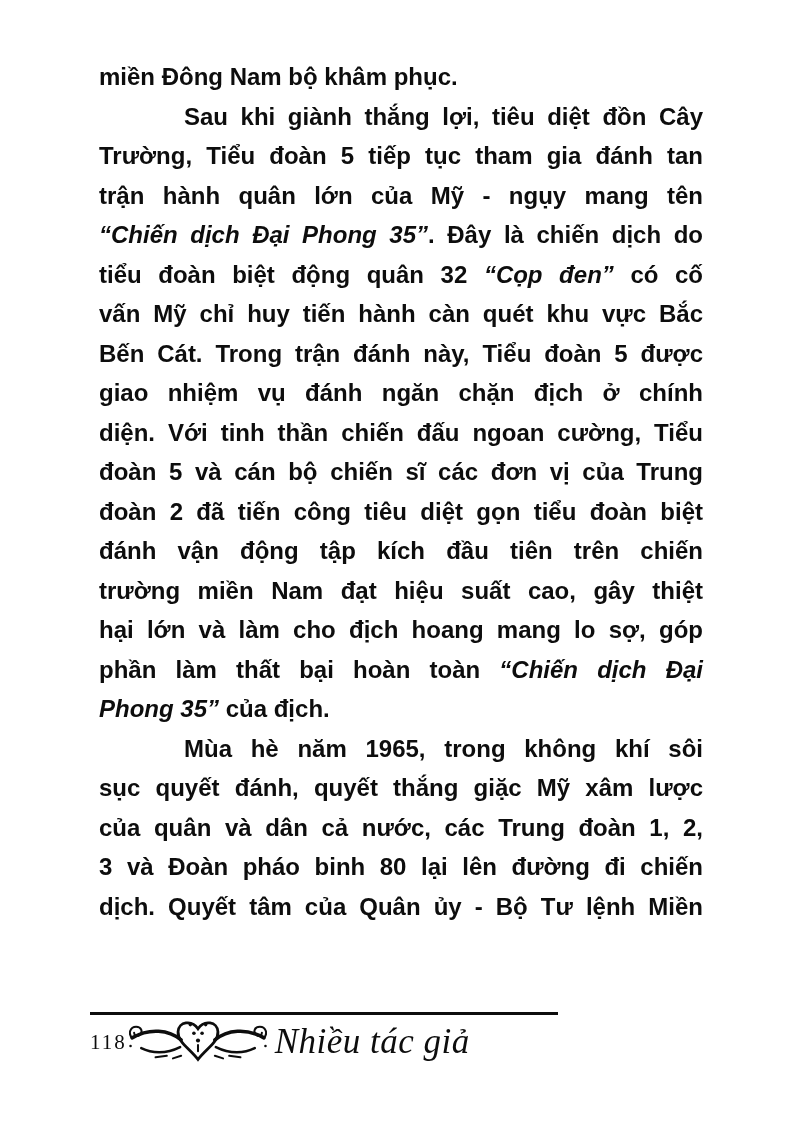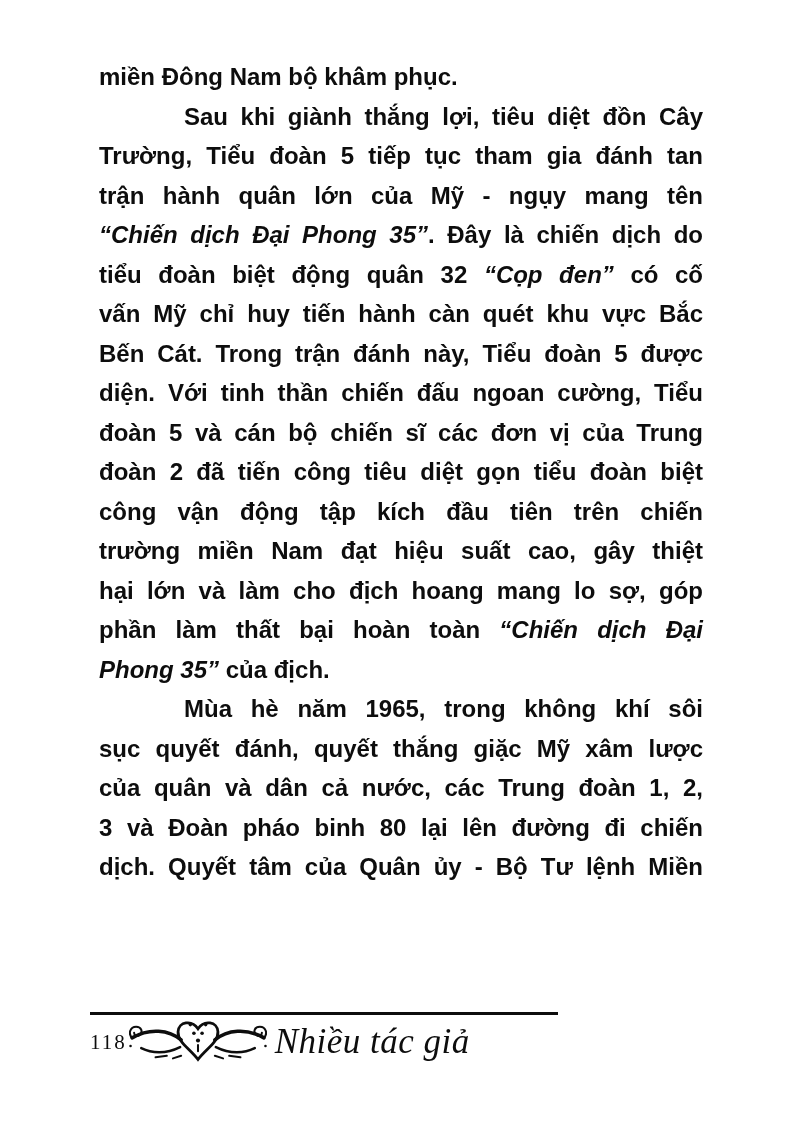--- a/index.html
+++ b/index.html
@@ -45,24 +45,25 @@
         <div class="line nojust"><span class="rm">miền Đông Nam bộ khâm phục.</span></div>
       </div>
       <div class="paragraph">
         <div class="line indent"><span class="rm">Sau khi giành thắng lợi, tiêu diệt đồn Cây</span></div>
         <div class="line"><span class="rm">Trường, Tiểu đoàn 5 tiếp tục tham gia đánh tan</span></div>
         <div class="line"><span class="rm">trận hành quân lớn của Mỹ - ngụy mang tên</span></div>
         <div class="line"><span class="it">“Chiến dịch Đại Phong 35”</span><span class="rm">. Đây là chiến dịch do</span></div>
         <div class="line"><span class="rm">tiểu đoàn biệt động quân 32 </span><span class="it">“Cọp đen”</span><span class="rm"> có cố</span></div>
         <div class="line"><span class="rm">vấn Mỹ chỉ huy tiến hành càn quét khu vực Bắc</span></div>
         <div class="line"><span class="rm">Bến Cát. Trong trận đánh này, Tiểu đoàn 5 được</span></div>
+        <div class="line"><span class="rm">giao nhiệm vụ đánh ngăn chặn địch ở chính</span></div>
         <div class="line"><span class="rm">diện. Với tinh thần chiến đấu ngoan cường, Tiểu</span></div>
         <div class="line"><span class="rm">đoàn 5 và cán bộ chiến sĩ các đơn vị của Trung</span></div>
         <div class="line"><span class="rm">đoàn 2 đã tiến công tiêu diệt gọn tiểu đoàn biệt</span></div>
-        <div class="line"><span class="rm">công vận động tập kích đầu tiên trên chiến</span></div>
+        <div class="line"><span class="rm">đánh vận động tập kích đầu tiên trên chiến</span></div>
         <div class="line"><span class="rm">trường miền Nam đạt hiệu suất cao, gây thiệt</span></div>
         <div class="line"><span class="rm">hại lớn và làm cho địch hoang mang lo sợ, góp</span></div>
         <div class="line"><span class="rm">phần làm thất bại hoàn toàn </span><span class="it">“Chiến dịch Đại</span></div>
         <div class="line nojust"><span class="it">Phong 35”</span><span class="rm"> của địch.</span></div>
       </div>
       <div class="paragraph">
         <div class="line indent"><span class="rm">Mùa hè năm 1965, trong không khí sôi</span></div>
         <div class="line"><span class="rm">sục quyết đánh, quyết thắng giặc Mỹ xâm lược</span></div>
         <div class="line"><span class="rm">của quân và dân cả nước, các Trung đoàn 1, 2,</span></div>
         <div class="line"><span class="rm">3 và Đoàn pháo binh 80 lại lên đường đi chiến</span></div>

